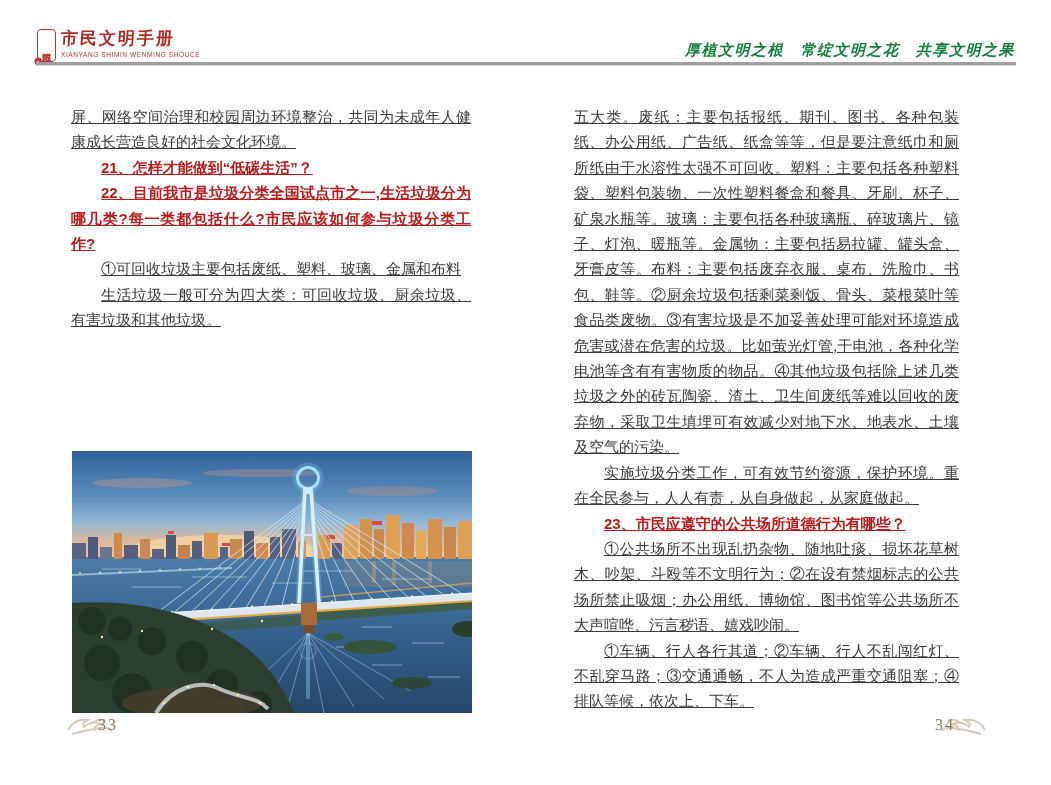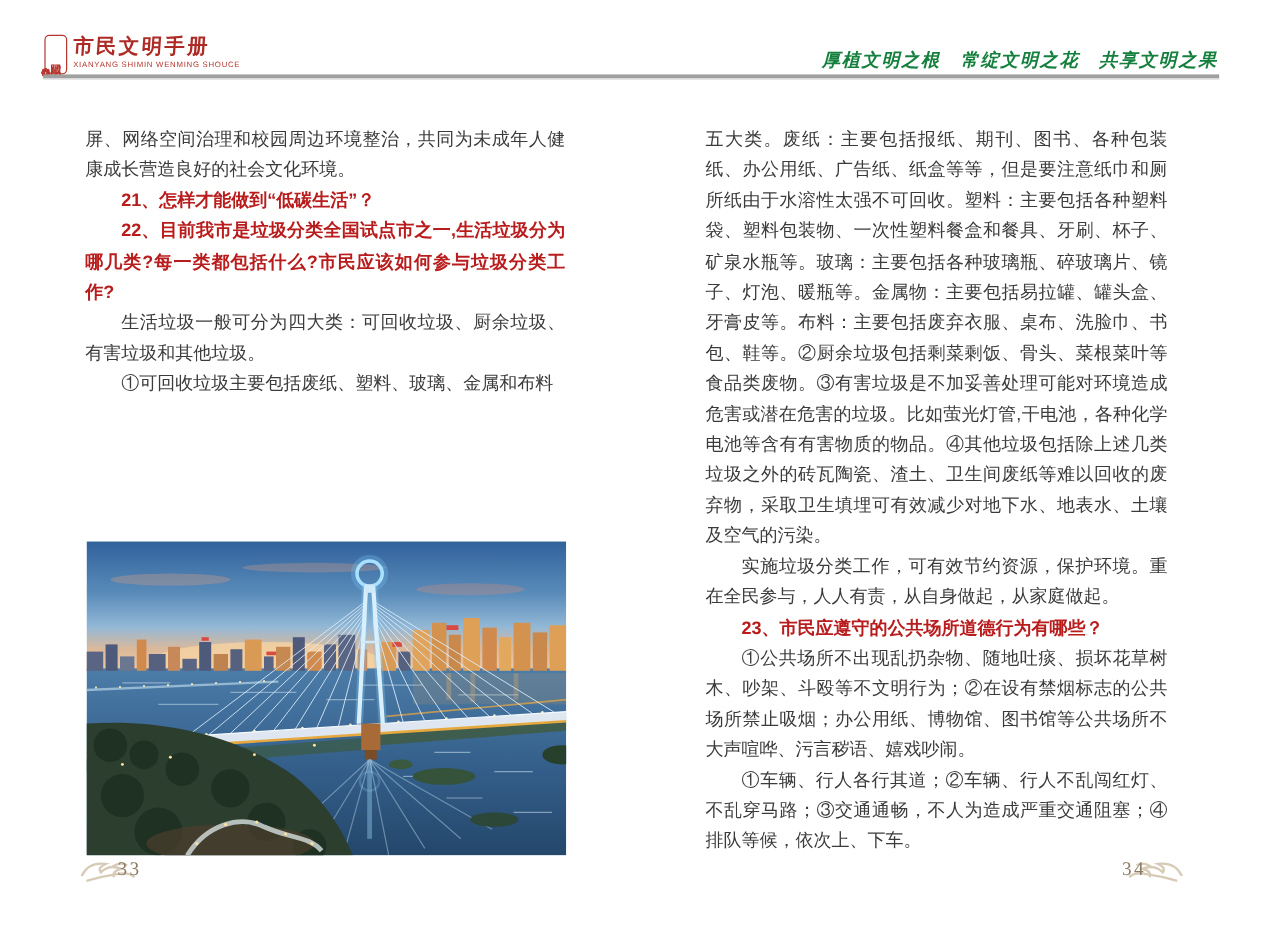--- a/index.html
+++ b/index.html
@@ -20,22 +20,22 @@
   .logo-sub{color:#b5372f;font-size:6.5px;letter-spacing:0.6px;margin-top:3px;}
   .slogan{position:absolute;right:36px;top:41px;color:#15803d;font-size:15px;
           font-family:"Liberation Serif",serif;font-weight:bold;font-style:italic;
           letter-spacing:1.5px;white-space:nowrap;}
   .rule{position:absolute;left:36px;top:62px;width:980px;height:3px;background:#a0a0a0;
         border-bottom:1px solid #d7d7d7;}
   
   .col{position:absolute;top:104px;font-size:15px;line-height:25.4px;color:#3b3b3b;
        text-align:justify;text-justify:inter-character;}
   .col-left{left:71px;width:400px;}
-  .col-right{left:588px;width:385px;}
-  .col p{margin:0;}
+  .col-right{left:574px;width:385px;}
+  .col p{margin:0;text-decoration:underline;}
   .p-indent{text-indent:2em;}
   .qhead{color:#b91c1c;font-weight:bold;text-indent:2em;}
   
   .photo{position:absolute;left:72px;top:451px;width:400px;height:262px;overflow:hidden;}
   .photo svg{display:block;}
   
   .pagenum{position:absolute;top:712px;display:flex;align-items:center;
            color:#8c7b63;font-family:"Liberation Serif",serif;font-size:16px;letter-spacing:2px;}
   .pagenum-left{left:64px;}
   .pagenum-right{right:62px;}
@@ -59,22 +59,22 @@
       <div class="logo-sub">XIANYANG SHIMIN WENMING SHOUCE</div>
     </div>
   </div>
   <div class="slogan">厚植文明之根　常绽文明之花　共享文明之果</div>
   <div class="rule"></div>
 
   <div class="col col-left">
     <p class="p-body">屏、网络空间治理和校园周边环境整治，共同为未成年人健康成长营造良好的社会文化环境。</p>
     <p class="qhead">21、怎样才能做到“低碳生活”？</p>
     <p class="qhead">22、目前我市是垃圾分类全国试点市之一,生活垃圾分为哪几类?每一类都包括什么?市民应该如何参与垃圾分类工作?</p>
+    <p class="p-indent">①可回收垃圾主要包括废纸、塑料、玻璃、金属和布料</p>
     <p class="p-indent">生活垃圾一般可分为四大类：可回收垃圾、厨余垃圾、有害垃圾和其他垃圾。</p>
-    <p class="p-indent">①可回收垃圾主要包括废纸、塑料、玻璃、金属和布料</p>
   </div>
 
   <div class="photo">
     <svg width="400" height="262" viewBox="0 0 400 262" xmlns="http://www.w3.org/2000/svg">
       <defs>
         <linearGradient id="skyG" x1="0" y1="0" x2="0" y2="1">
           <stop offset="0" stop-color="#31619b"></stop>
           <stop offset="0.4" stop-color="#5a8cba"></stop>
           <stop offset="0.65" stop-color="#93b8d6"></stop>
           <stop offset="0.82" stop-color="#dcb99a"></stop>

